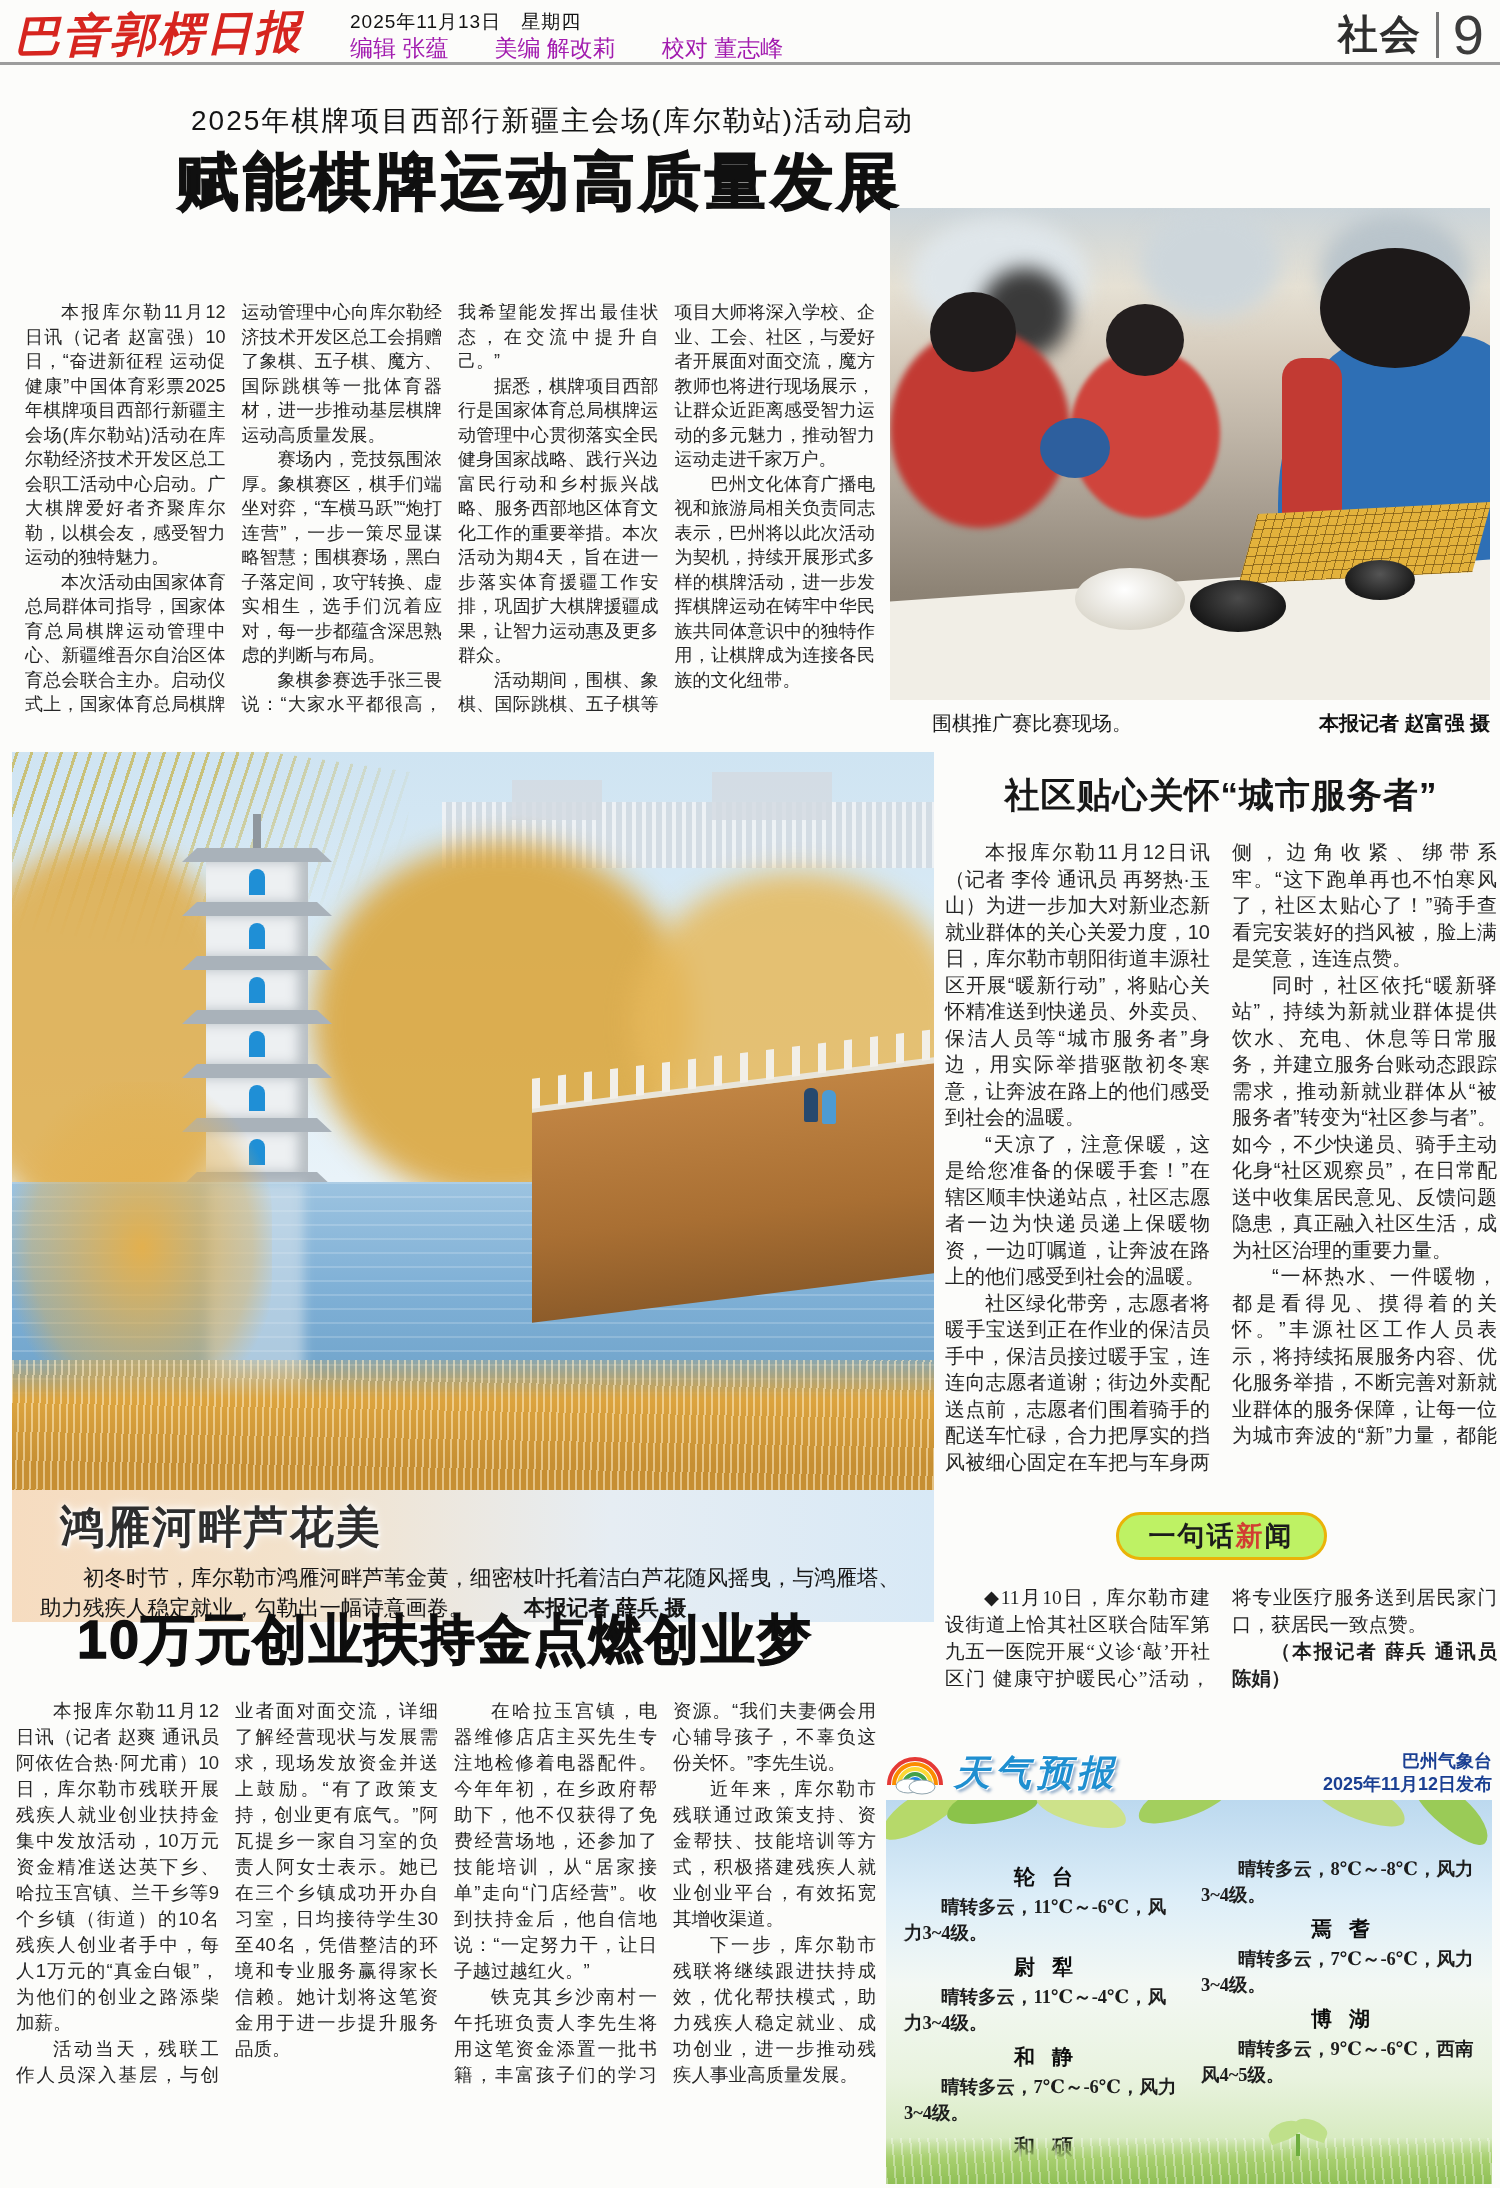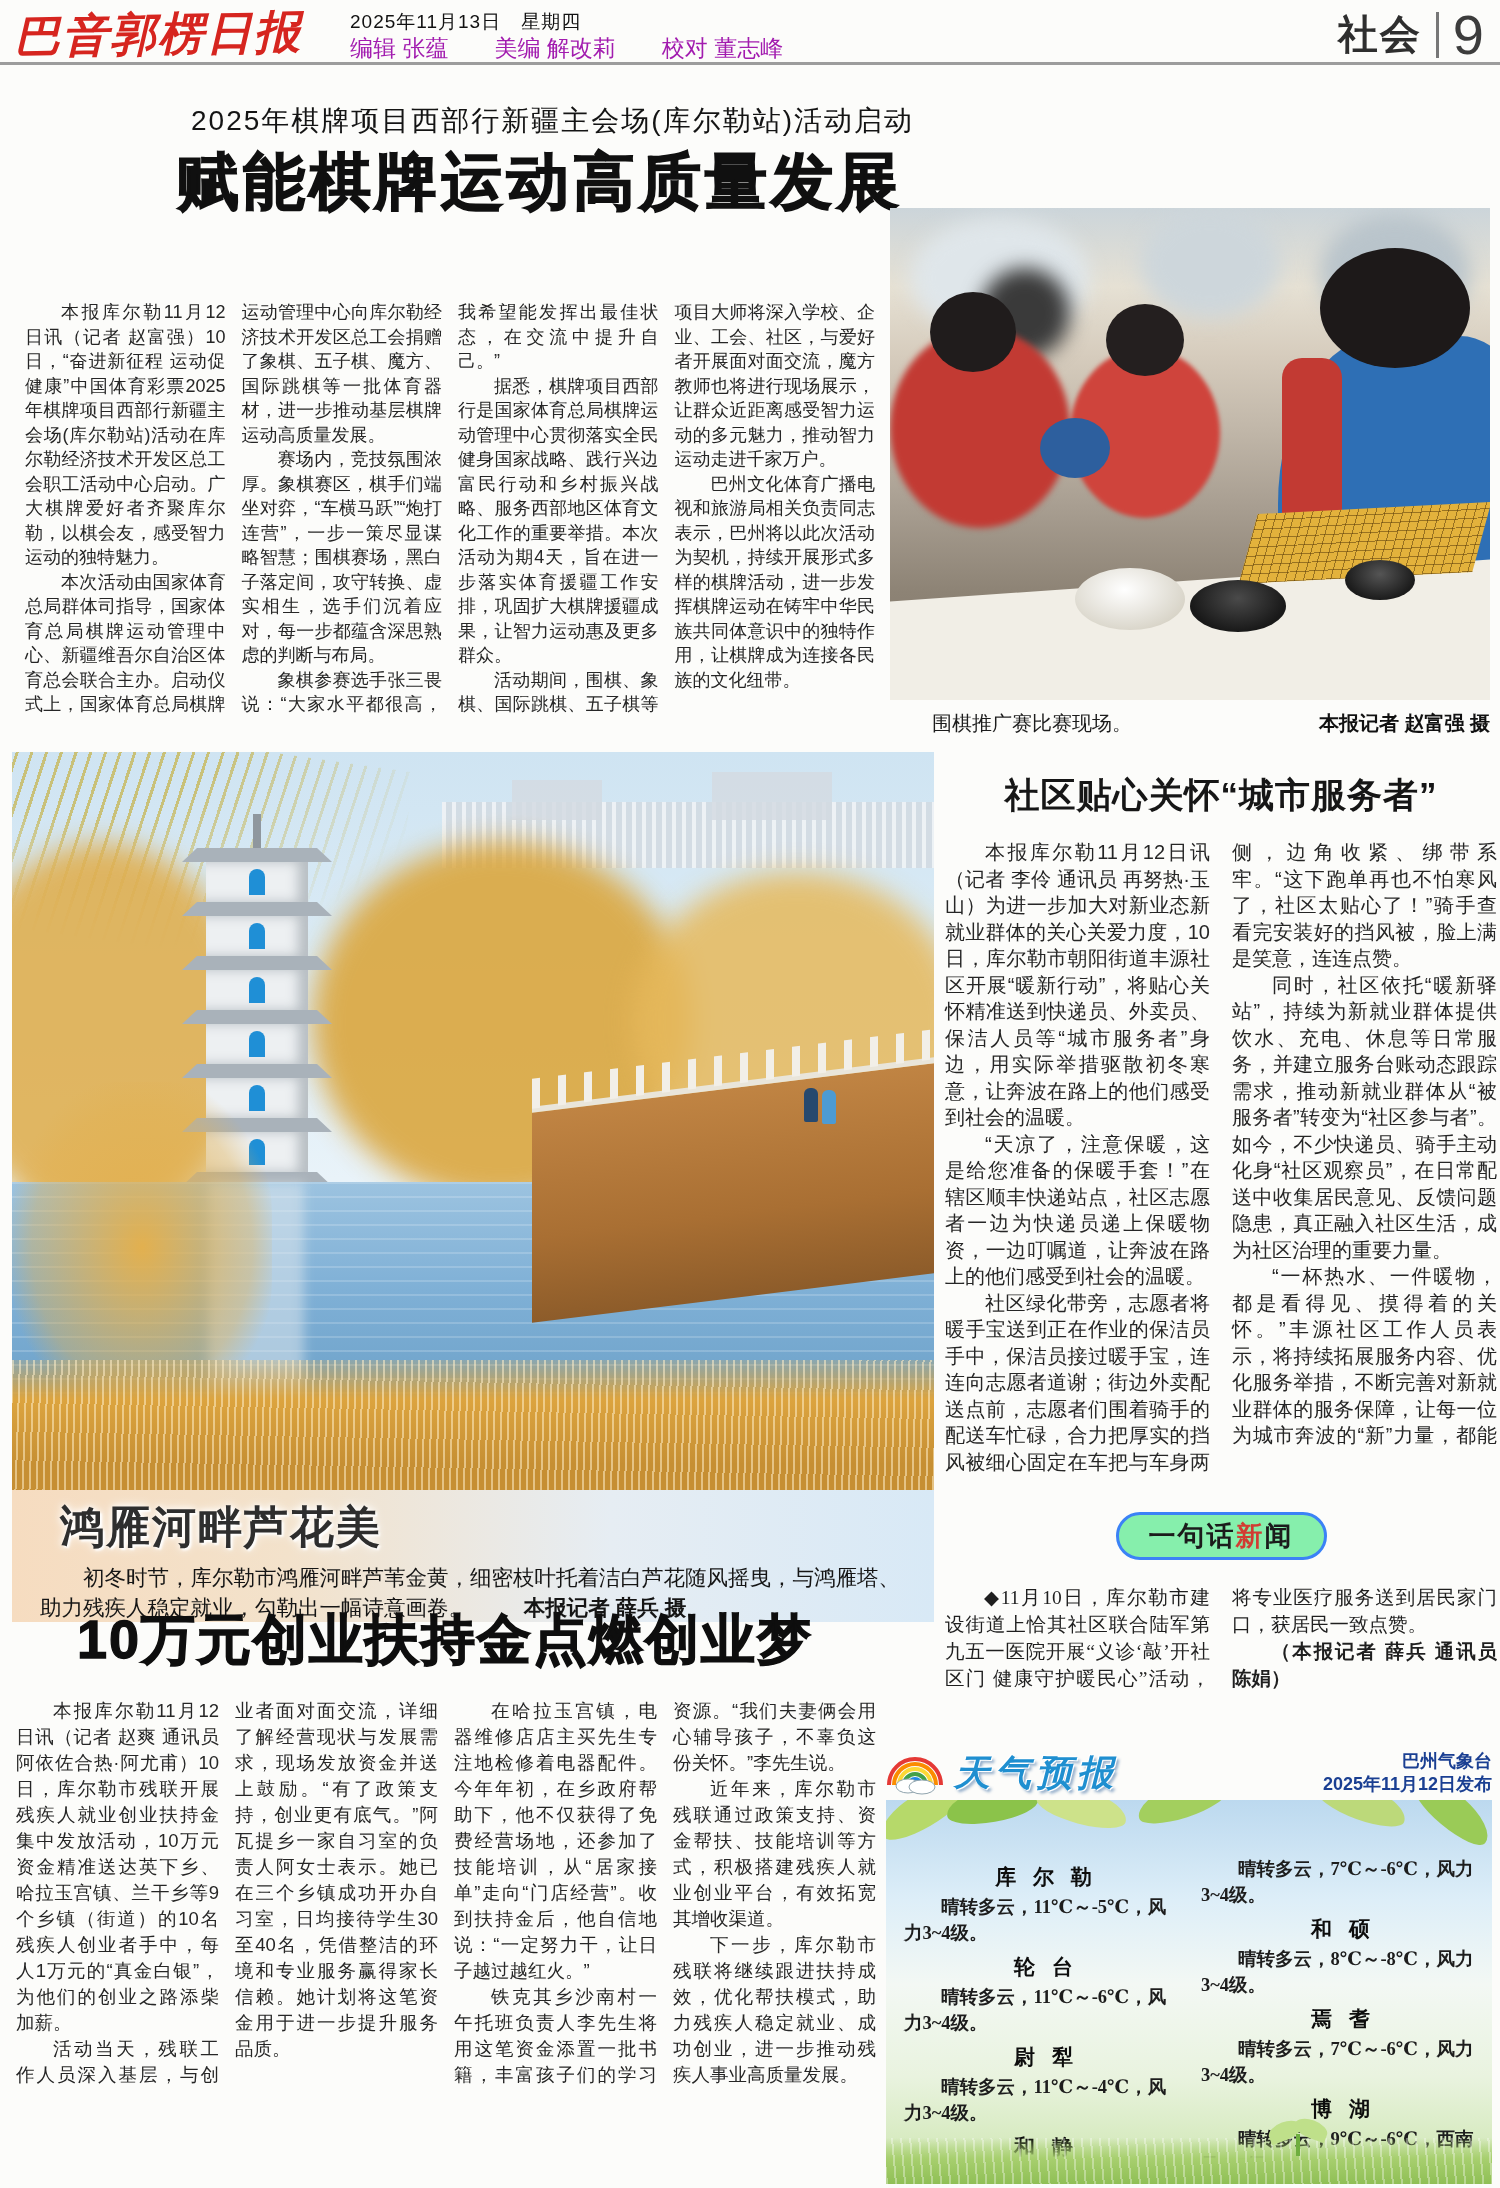--- a/index.html
+++ b/index.html
@@ -90,22 +90,22 @@
 
   
   .community{position:absolute;left:945px;top:772px;width:552px;}
   .comm-headline{text-align:center;font-size:35px;font-weight:800;color:#161616;letter-spacing:1px;}
   .comm-body{margin-top:20px;height:652px;column-count:2;column-gap:22px;column-fill:balance;
              font-size:20px;line-height:26.5px;text-align:justify;color:#262626;}
   .comm-body p{text-indent:2em;}
 
   
   .oln-badge-row{position:absolute;left:945px;top:1512px;width:552px;text-align:center;}
-  .oln-badge{display:inline-block;border:3px solid #3b82f6;border-radius:28px;padding:3px 30px;
-             font-size:27px;font-weight:700;color:#1b1b1b;letter-spacing:2px;background:#86efac;}
+  .oln-badge{display:inline-block;border:3px solid #eab308;border-radius:28px;padding:3px 30px;
+             font-size:27px;font-weight:700;color:#1b1b1b;letter-spacing:2px;background:#bef264;}
   .oln-badge .red{color:#d23c32;}
   .oln-items{position:absolute;left:945px;top:1584px;width:552px;height:132px;
              column-count:2;column-gap:22px;column-fill:auto;
              font-size:19.5px;line-height:27px;text-align:justify;color:#1f1f1f;}
   .oln-items p{text-indent:2em;}
   .oln-items .serif{font-family:"Liberation Serif","DejaVu Serif",serif;}
   .oln-credit{font-weight:700;font-family:"Liberation Sans","DejaVu Sans",sans-serif;}
 
   
   .startup-headline{position:absolute;left:12px;top:1604px;width:866px;text-align:center;
@@ -284,24 +284,20 @@
     </div>
     <div class="w-panel">
       <div class="leaf" style="left:-10px;top:-6px;transform:rotate(-30deg);background:#b6d96a;"></div>
       <div class="leaf" style="left:60px;top:-12px;transform:rotate(-10deg);background:#8bc34a;"></div>
       <div class="leaf" style="left:150px;top:-10px;transform:rotate(15deg);background:#cde28a;"></div>
       <div class="leaf" style="left:250px;top:-16px;transform:rotate(-18deg);background:#a3cf5e;"></div>
       <div class="leaf" style="left:430px;top:-14px;transform:rotate(20deg);background:#bcd97a;"></div>
       <div class="leaf" style="left:520px;top:-6px;transform:rotate(40deg);background:#9acb57;"></div>
       <div class="w-list">
 
-          <div class="w-entry">
-            <div class="w-city">库尔勒</div>
-            <div class="w-text">晴转多云，11℃～-5℃，风力3~4级。</div>
-          </div>
 
           <div class="w-entry">
             <div class="w-city">轮台</div>
             <div class="w-text">晴转多云，11℃～-6℃，风力3~4级。</div>
           </div>
 
           <div class="w-entry">
             <div class="w-city">尉犁</div>
             <div class="w-text">晴转多云，11℃～-4℃，风力3~4级。</div>
           </div>

